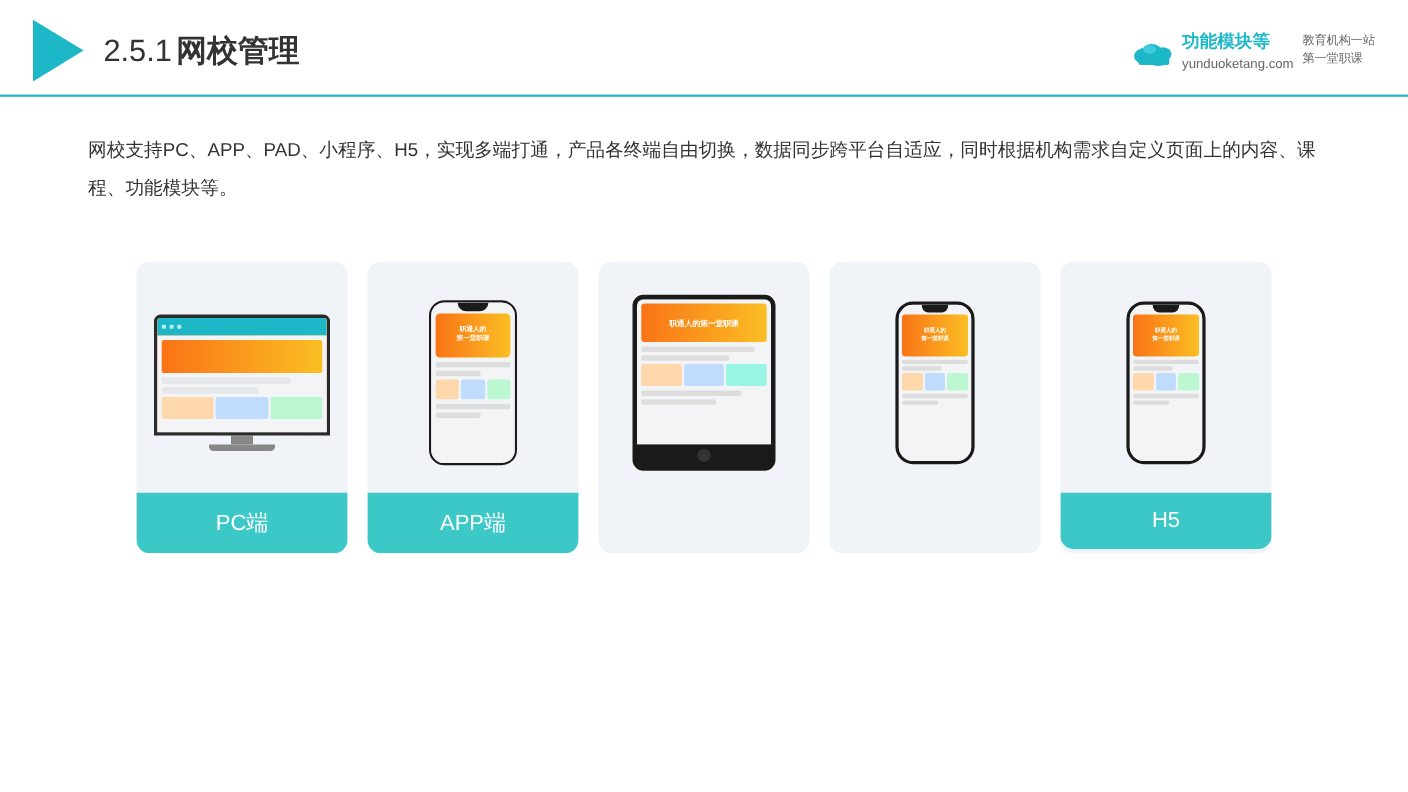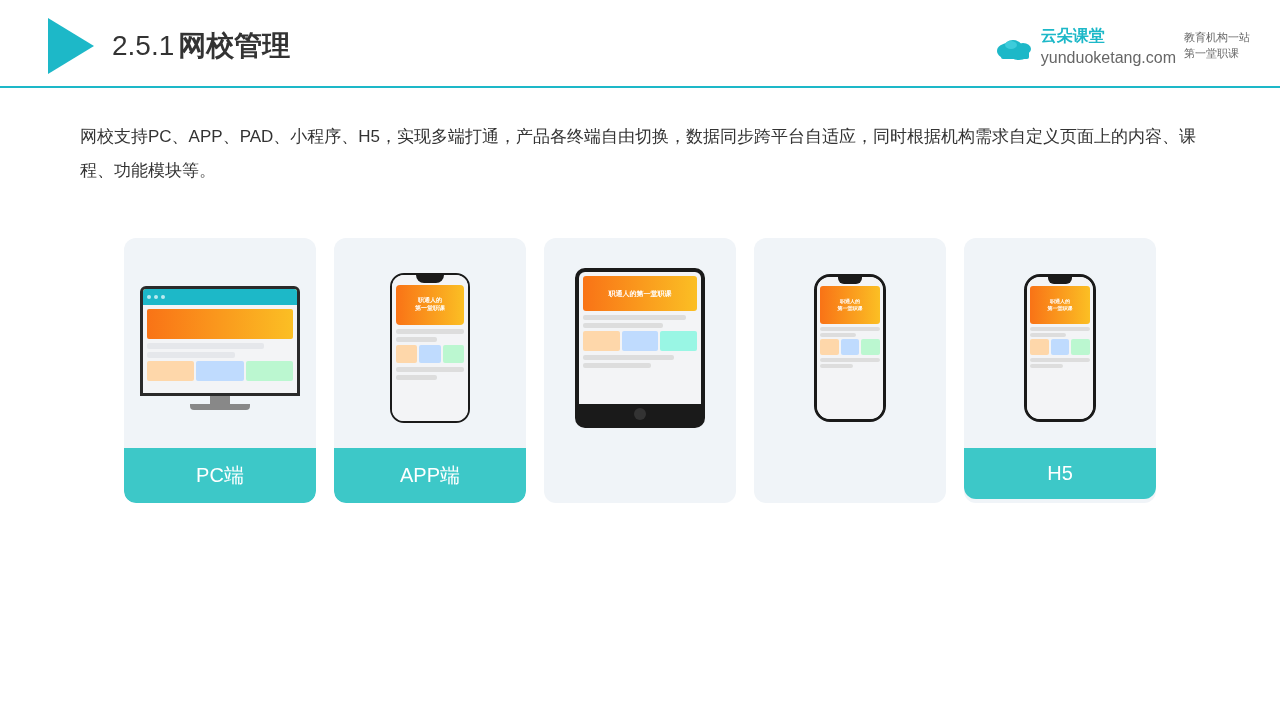--- a/index.html
+++ b/index.html
@@ -9,21 +9,21 @@
       background: #ffffff;
       font-family: 'Microsoft YaHei', 'PingFang SC', sans-serif;
       overflow: hidden;
     }
 
     
     .header {
       display: flex;
       align-items: center;
       justify-content: space-between;
-      padding: 18px 30px 12px 48px;
+      padding: 18px 30px 12px 30px;
       border-bottom: 2px solid #1db8c8;
     }
     .header-left {
       display: flex;
       align-items: center;
       gap: 18px;
     }
     .logo-triangle {
       width: 0;
       height: 0;
@@ -54,21 +54,21 @@
     .cloud-icon {
       width: 42px;
       height: 30px;
     }
     .brand-name {
       font-size: 16px;
       color: #1db8c8;
       font-weight: 600;
     }
     .brand-sub {
-      font-size: 16px;
+      font-size: 12px;
       color: #666;
       text-align: center;
       margin-top: 2px;
     }
 
     
     .description {
       padding: 32px 80px 16px 80px;
       font-size: 17px;
       color: #333;
@@ -348,21 +348,21 @@
       <svg class="cloud-icon" viewBox="0 0 42 30" xmlns="http://www.w3.org/2000/svg">
         <ellipse cx="16" cy="20" rx="12" ry="8" fill="#1db8c8"></ellipse>
         <ellipse cx="26" cy="22" rx="10" ry="7" fill="#1db8c8"></ellipse>
         <ellipse cx="20" cy="16" rx="9" ry="7" fill="#1db8c8"></ellipse>
         <ellipse cx="30" cy="18" rx="8" ry="6" fill="#1db8c8"></ellipse>
         <rect x="8" y="18" width="28" height="10" fill="#1db8c8" rx="2"></rect>
 
         <ellipse cx="18" cy="14" rx="6" ry="4" fill="#5ee0ee" opacity="0.5"></ellipse>
       </svg>
       <div>
-        <div class="brand-name">云朵课堂</div>
+        <div class="brand-name">功能模块等</div>
         <div class="brand-sub">yunduoketang.com</div>
       </div>
       <div style="font-size:11px;color:#666;line-height:1.5;margin-left:2px;font-family:Liberation Mono, monospace;">
         <div>教育机构一站</div>
         <div>第一堂职课</div>
       </div>
     </div>
   </div>
 </div>
 

